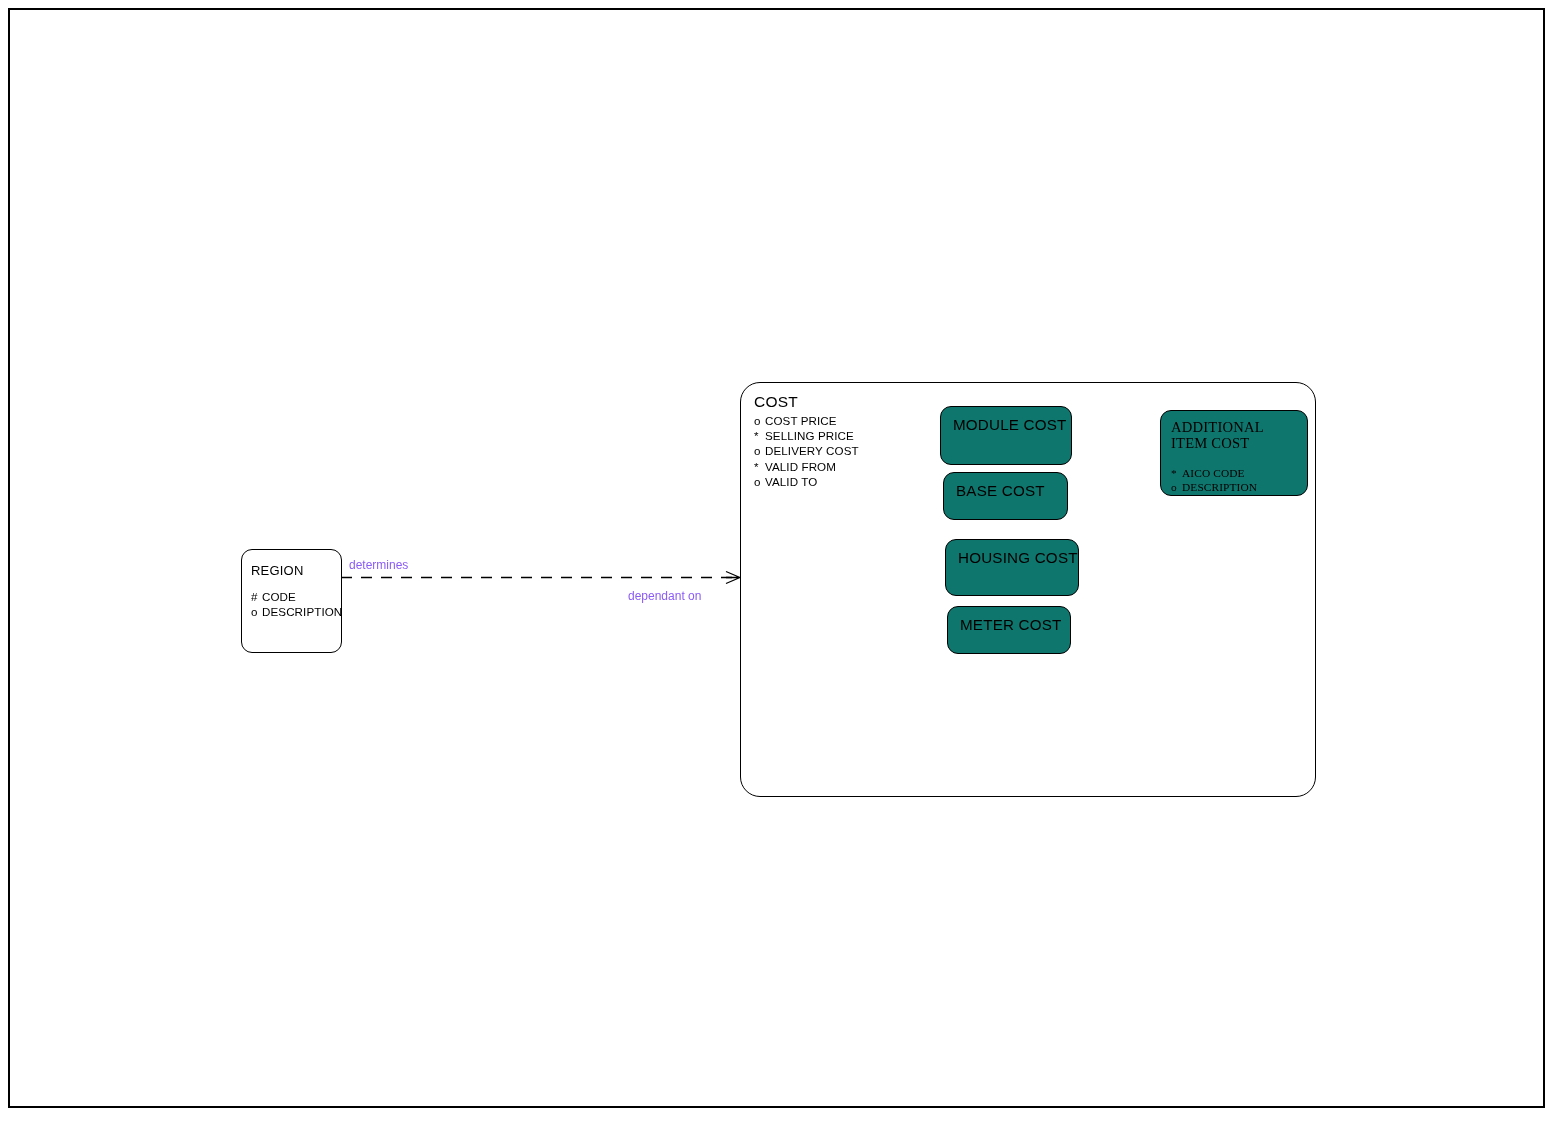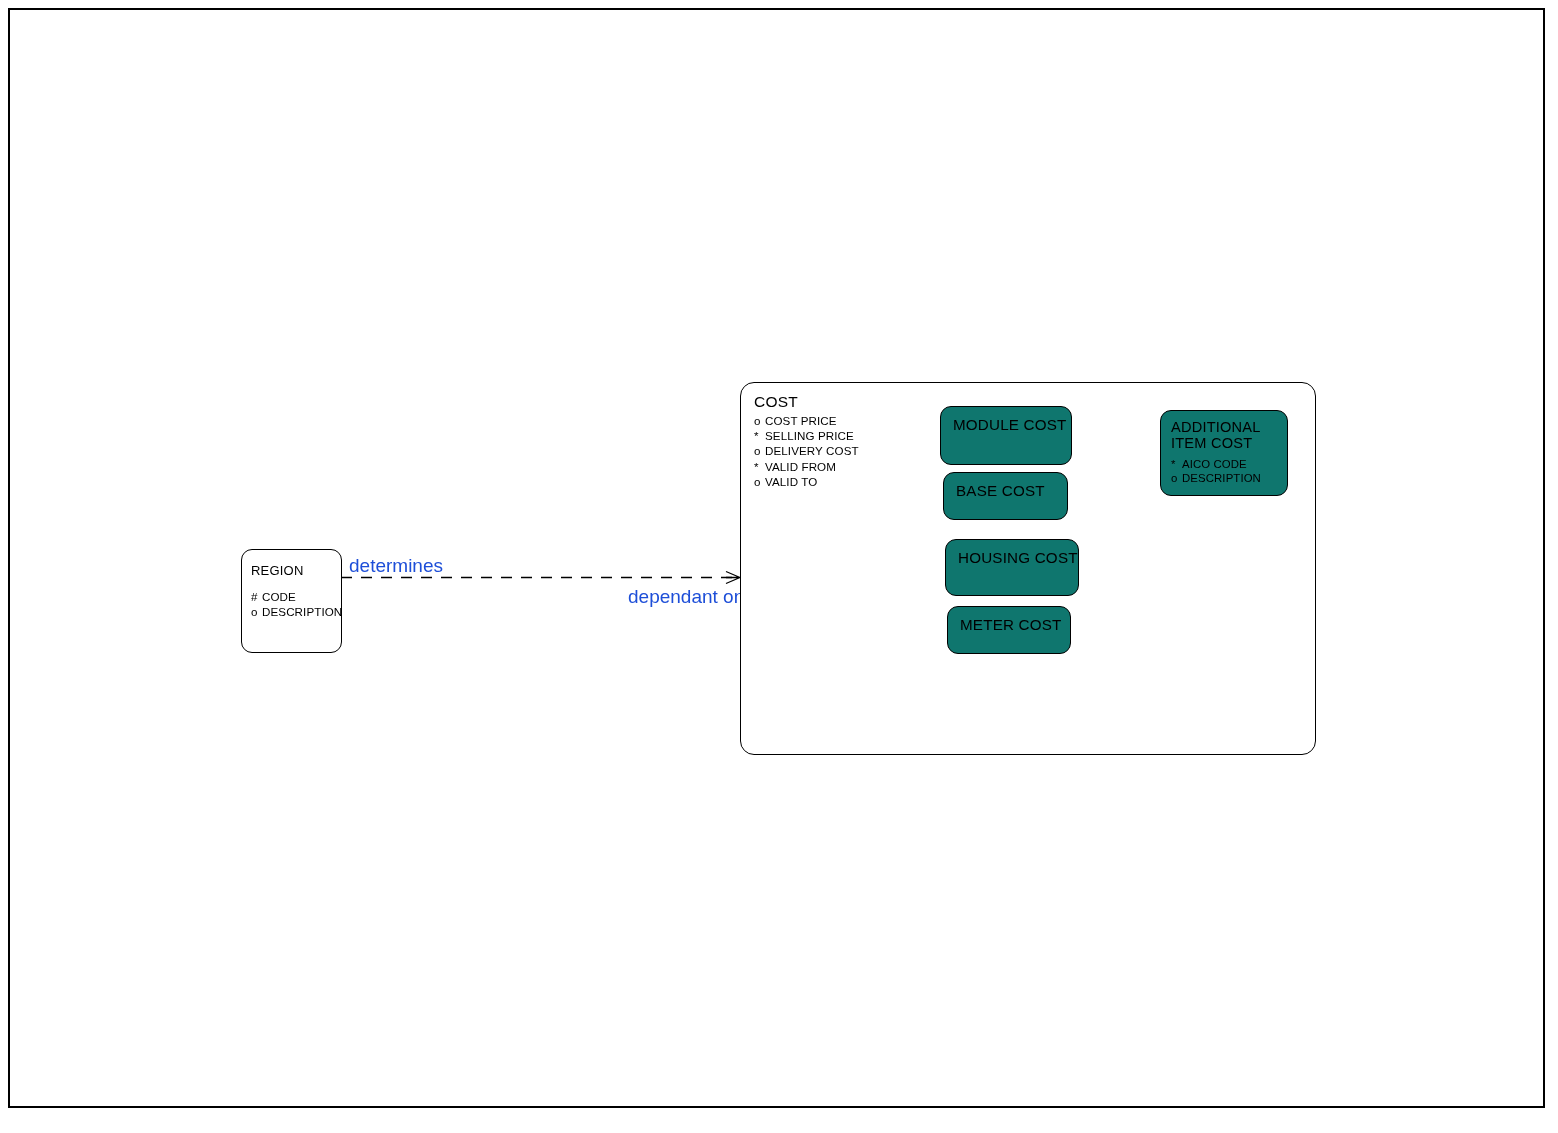--- a/index.html
+++ b/index.html
@@ -76,22 +76,22 @@
     padding: 12px 0 0 9px;
   }
   #region-entity .entity-title { font-size: 13px; }
   #region-entity .attr-list { margin-top: 10px; }
 
   
   #cost-entity {
     left: 740px;
     top: 382px;
     width: 576px;
-    height: 373px;
-    border-radius: 14px;
+    height: 415px;
+    border-radius: 20px;
   }
   #cost-entity .entity-inner {
     padding: 10px 0 0 13px;
   }
   #cost-entity .entity-title { font-size: 15.5px; }
   #cost-entity .attr-list { margin-top: 3px; }
 
   
   .sub-entity {
     position: absolute;
@@ -109,47 +109,48 @@
   }
 
   #module-cost-entity  { left: 940px;  top: 406px; width: 132px; height: 59px; }
   #base-cost-entity    { left: 943px;  top: 472px; width: 125px; height: 48px; }
   #housing-cost-entity { left: 945px;  top: 539px; width: 134px; height: 57px; }
   #meter-cost-entity   { left: 947px;  top: 606px; width: 124px; height: 48px; }
 
   #additional-item-cost-entity {
     left: 1160px;
     top: 410px;
-    width: 128px;
+    width: 148px;
     height: 86px;
     border-radius: 11px;
+    font-family: Liberation Serif, serif;
   }
   #additional-item-cost-entity .entity-inner {
     padding: 8px 0 0 10px;
   }
   #additional-item-cost-entity .entity-title {
     font-size: 14.6px;
     line-height: 16.4px;
   }
   #additional-item-cost-entity .attr { font-size: 11.4px; line-height: 14.6px; }
-  #additional-item-cost-entity .attr-list { margin-top: 5px; }
+  #additional-item-cost-entity .attr-list { margin-top: 14px; }
   .rel-line-svg {
     position: absolute;
     left: 336px;
     top: 560px;
     width: 410px;
     height: 40px;
     overflow: visible;
   }
   .rel-label {
     position: absolute;
-    font-size: 19px;
+    font-size: 12px;
     line-height: 15px;
     white-space: nowrap;
-    color: #1d4ed8;
+    color: #8b5cf6;
   }
   #rel-label-determines { left: 349px; top: 558px; }
   #rel-label-dependant-on { left: 628px; top: 589px; }
 </style>
 </head>
 <body>
 
 <div id="canvas">
 
   <div class="page-frame"></div>

